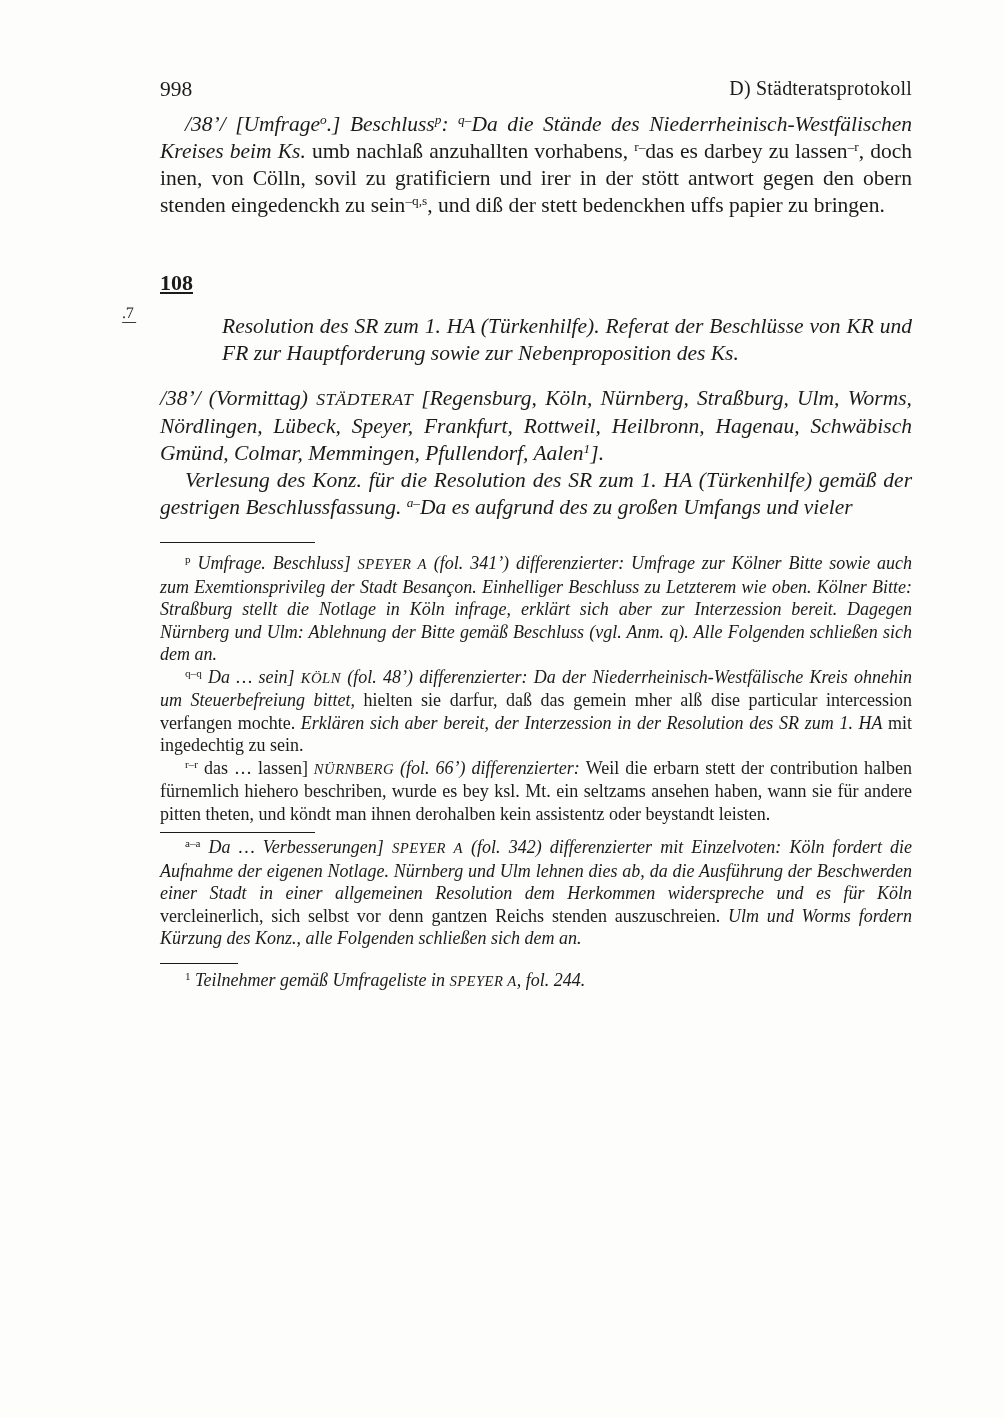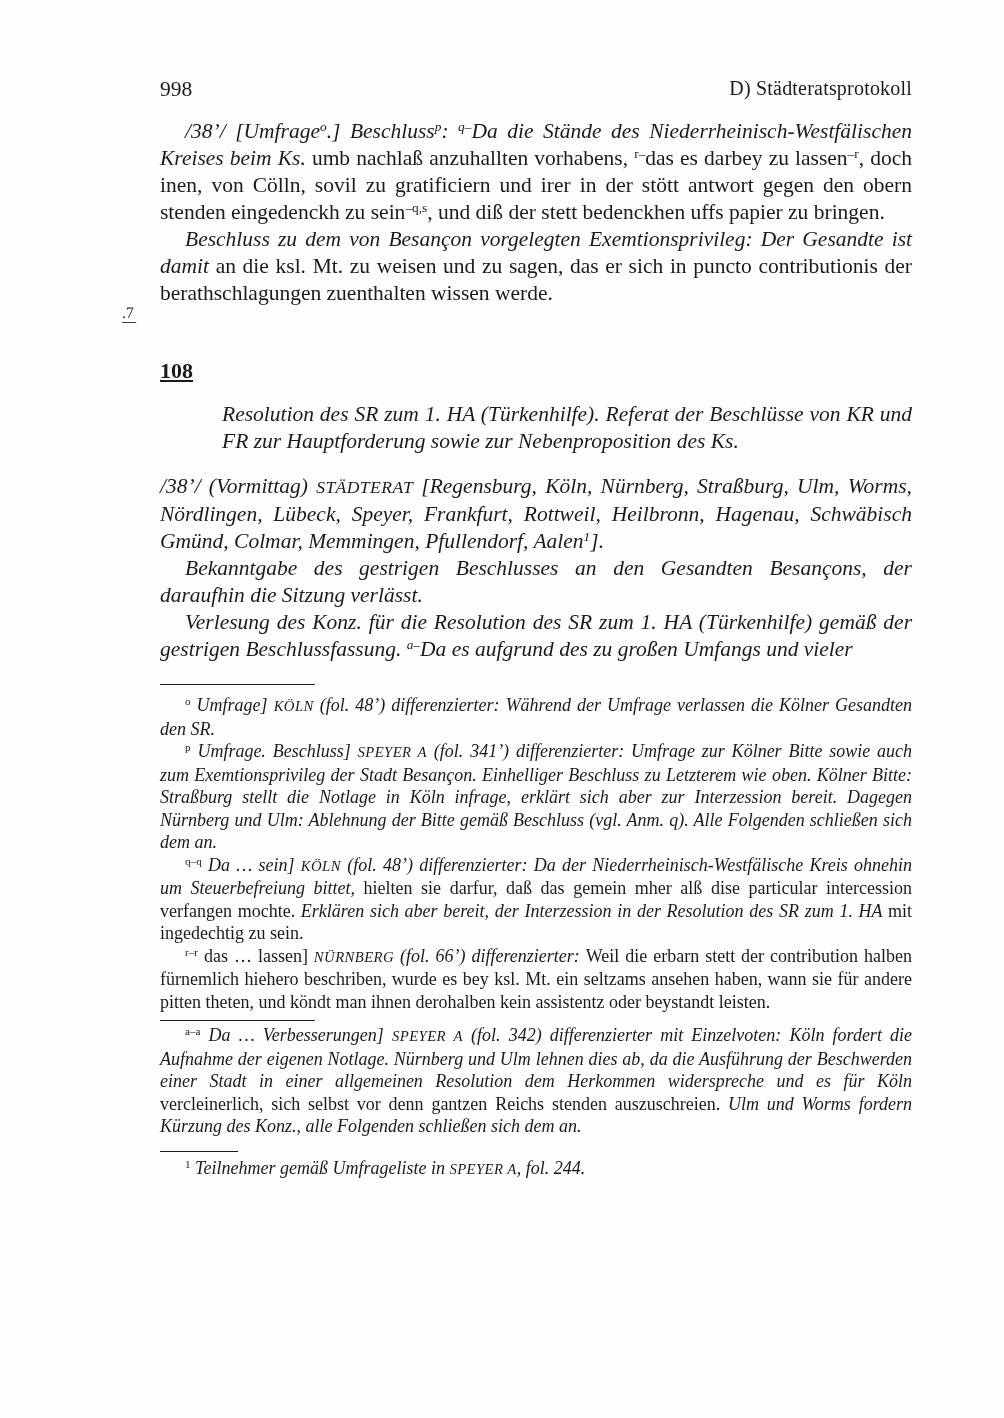--- a/index.html
+++ b/index.html
@@ -15,21 +15,21 @@
   .page-num { position:absolute; left:0; top:0; font-size:21.5px; }
   .running-head { display:block; text-align:right; font-size:20px; letter-spacing:0.2px; }
 
   .margin-mark {
     position:absolute; left:122px; top:304px;
     font-size:16px; color:#2a2a2a;
     border-bottom:1.2px solid #3a3a3a; padding:0 2px 0 0;
     transform:rotate(-1deg);
   }
 
-  .content { position:absolute; left:160px; top:118px; width:752px; }
+  .content { position:absolute; left:160px; top:111px; width:752px; }
 
   p { margin:0; }
   .para {
     font-size:21.5px; line-height:27px;
     text-align:justify;
   }
   .indent { text-indent:25px; }
 
   .seg.i  { font-style:italic; }
   .seg.r  { font-style:normal; }
@@ -72,38 +72,35 @@
     <span class="page-num">998</span>
     <span class="running-head">D) Städteratsprotokoll</span>
   </header>
 
   <div class="margin-mark">.7</div>
 
   <main class="content">
 
     <p class="para indent"><span class="seg i">/38’/ [Umfrage</span><span class="seg supi">o</span><span class="seg i">.] Beschluss</span><span class="seg supi">p</span><span class="seg i">: </span><span class="seg supi">q–</span><span class="seg i">Da die Stände des Niederrheinisch-Westfälischen Kreises beim Ks. </span><span class="seg r">umb nachlaß anzuhallten vorhabens, </span><span class="seg supr">r–</span><span class="seg r">das es darbey zu lassen</span><span class="seg supr">–r</span><span class="seg r">, doch inen, von Cölln, sovil zu gratificiern und irer in der stött antwort gegen den obern stenden eingedenckh zu sein</span><span class="seg supr">–q,s</span><span class="seg r">, und diß der stett bedenckhen uffs papier zu bringen.</span></p>
 
-    <p class="para indent"><span class="seg i">Beschluss zu dem von Besançon vorgelegten Exemtionsprivileg: Der Gesandte ist damit </span><span class="seg r">an die ksl. Mt. zu weisen und zu sagen, das er sich in puncto contributionis der berathschlagungen zuenthalten wissen werde.</span></p>
 
     <h2 class="entry-head">
       <span class="entry-num">108</span>
     </h2>
 
     <p class="regest"><span class="seg i">Resolution des SR zum 1. HA (Türkenhilfe). Referat der Beschlüsse von KR und FR zur Hauptforderung sowie zur Nebenproposition des Ks.</span></p>
 
     <p class="para"><span class="seg i">/38’/ (Vormittag) </span><span class="seg sci">STÄDTERAT</span><span class="seg i"> [Regensburg, Köln, Nürnberg, Straßburg, Ulm, Worms, Nördlingen, Lübeck, Speyer, Frankfurt, Rottweil, Heilbronn, Hagenau, Schwäbisch Gmünd, Colmar, Memmingen, Pfullendorf, Aalen</span><span class="seg supi">1</span><span class="seg i">].</span></p>
 
-    <p class="para indent"><span class="seg i">Bekanntgabe des gestrigen Beschlusses an den Gesandten Besançons, der daraufhin die Sitzung verlässt.</span></p>
 
     <p class="para indent"><span class="seg i">Verlesung des Konz. für die Resolution des SR zum 1. HA (Türkenhilfe) gemäß der gestrigen Beschlussfassung. </span><span class="seg supi">a–</span><span class="seg i">Da es aufgrund des zu großen Umfangs und vieler</span></p>
 
     <hr class="fn-rule rule-1">
 
     <section class="footnotes">
-      <p class="fn"><span class="seg supr">o</span><span class="seg i"> Umfrage] </span><span class="seg sci">KÖLN</span><span class="seg i"> (fol. 48’) differenzierter: Während der Umfrage verlassen die Kölner Gesandten den SR.</span></p>
       <p class="fn"><span class="seg supr">p</span><span class="seg i"> Umfrage. Beschluss] </span><span class="seg sci">SPEYER A</span><span class="seg i"> (fol. 341’) differenzierter: Umfrage zur Kölner Bitte sowie auch zum Exemtionsprivileg der Stadt Besançon. Einhelliger Beschluss zu Letzterem wie oben. Kölner Bitte: Straßburg stellt die Notlage in Köln infrage, erklärt sich aber zur Interzession bereit. Dagegen Nürnberg und Ulm: Ablehnung der Bitte gemäß Beschluss (vgl. Anm. q). Alle Folgenden schließen sich dem an.</span></p>
       <p class="fn"><span class="seg supr">q–q</span><span class="seg i"> Da … sein] </span><span class="seg sci">KÖLN</span><span class="seg i"> (fol. 48’) differenzierter: Da der Niederrheinisch-Westfälische Kreis ohnehin um Steuerbefreiung bittet, </span><span class="seg r">hielten sie darfur, daß das gemein mher alß dise particular intercession verfangen mochte. </span><span class="seg i">Erklären sich aber bereit, der Interzession in der Resolution des SR zum 1. HA </span><span class="seg r">mit ingedechtig zu sein.</span></p>
       <p class="fn"><span class="seg supr">r–r</span><span class="seg r"> das … lassen] </span><span class="seg sci">NÜRNBERG</span><span class="seg i"> (fol. 66’) differenzierter: </span><span class="seg r">Weil die erbarn stett der contribution halben fürnemlich hiehero beschriben, wurde es bey ksl. Mt. ein seltzams ansehen haben, wann sie für andere pitten theten, und köndt man ihnen derohalben kein assistentz oder beystandt leisten.</span></p>
     </section>
 
     <hr class="fn-rule rule-2">
 
     <section class="footnotes">
       <p class="fn"><span class="seg supr">a–a</span><span class="seg i"> Da … Verbesserungen] </span><span class="seg sci">SPEYER A</span><span class="seg i"> (fol. 342) differenzierter mit Einzelvoten: Köln fordert die Aufnahme der eigenen Notlage. Nürnberg und Ulm lehnen dies ab, da die Ausführung der Beschwerden einer Stadt in einer allgemeinen Resolution dem Herkommen widerspreche und es für Köln </span><span class="seg r">vercleinerlich, sich selbst vor denn gantzen Reichs stenden auszuschreien. </span><span class="seg i">Ulm und Worms fordern Kürzung des Konz., alle Folgenden schließen sich dem an.</span></p>
     </section>

